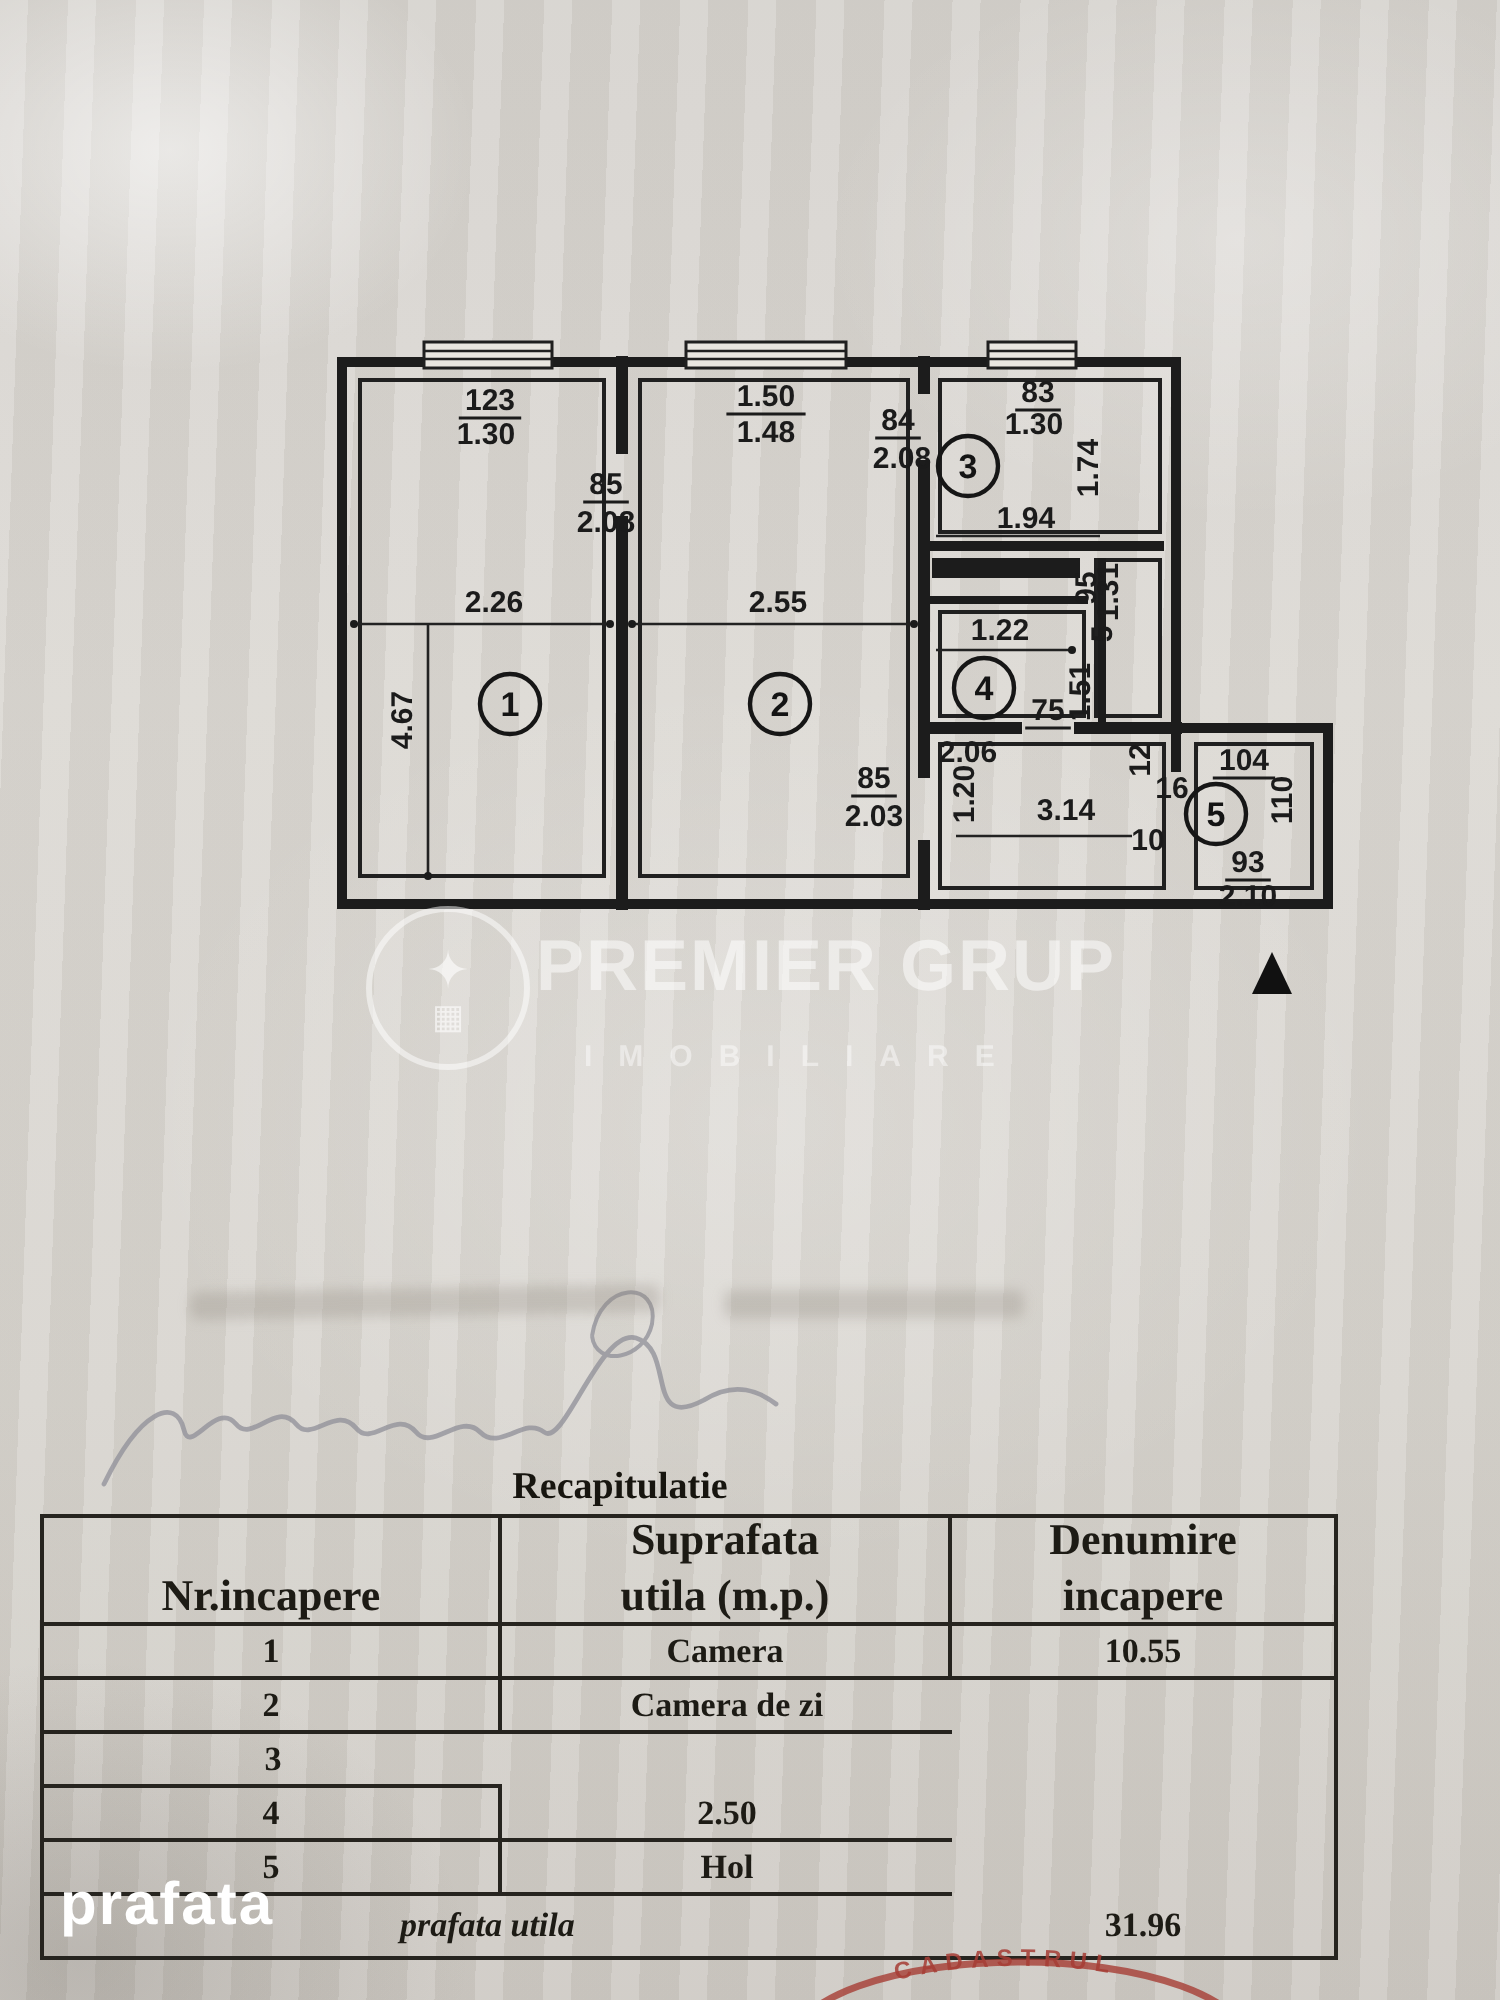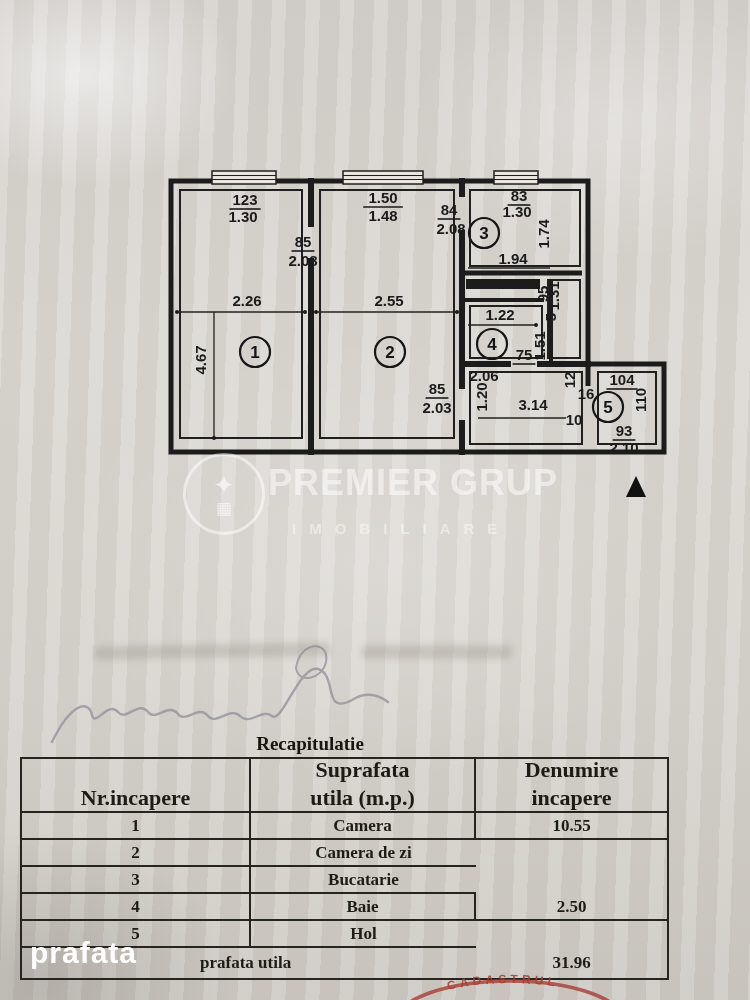--- a/index.html
+++ b/index.html
@@ -60,21 +60,21 @@
   .tr{display:grid; grid-template-columns:229px 225px 191px;}
   .tr.head{height:54px;}
   .tr.data{height:27px;}
   .td{border-right:2px solid #26241f; border-bottom:2px solid #26241f;
       display:flex; flex-direction:column; align-items:center; justify-content:center;
       text-align:center; line-height:1.25; overflow:hidden;}
   .td:last-child{border-right:none;}
   .tr.head .td{font-size:22px; justify-content:flex-end; padding-top:4px;}
   .tr.total{display:grid; grid-template-columns:454px 191px; height:30px;}
   .tr.total .td{border-bottom:none; border-right:none; flex-direction:row;}
-  .tr.total .td.lbl{justify-content:flex-start; padding-left:178px;}
+  .tr.total .td.lbl{justify-content:flex-start; padding-left:178px;font-style:italic;}
 
   .storia{
     position:absolute; left:30px; top:936px;
     font:bold 30px "Liberation Sans",sans-serif; color:#ffffff;
     letter-spacing:1px;
   }
   .stamp-svg{position:absolute; left:375px; top:968px;}
 </style>
 </head>
 <body>
@@ -216,25 +216,23 @@
       <div class="td">1</div>
       <div class="td">Camera</div>
       <div class="td">10.55</div>
     </div>
     <div class="tr data">
       <div class="td">2</div>
       <div class="td">Camera de zi</div>
     </div>
     <div class="tr data">
       <div class="td">3</div>
-      <div class="td">Bucatarie</div>
     </div>
     <div class="tr data">
       <div class="td">4</div>
-      <div class="td">Baie</div>
       <div class="td">2.50</div>
     </div>
     <div class="tr data">
       <div class="td">5</div>
       <div class="td">Hol</div>
     </div>
     <div class="tr total">
       <div class="td lbl">prafata utila</div>
       <div class="td">31.96</div>
     </div>

